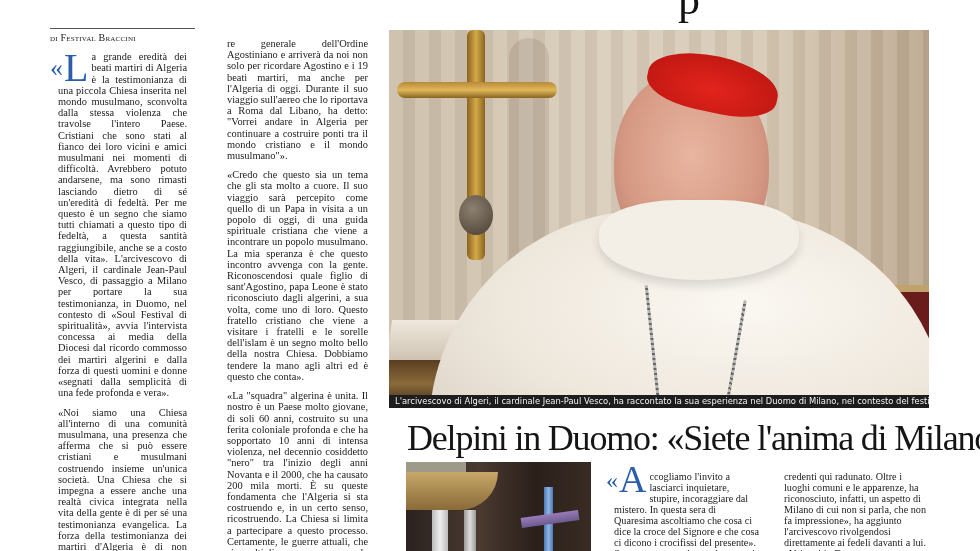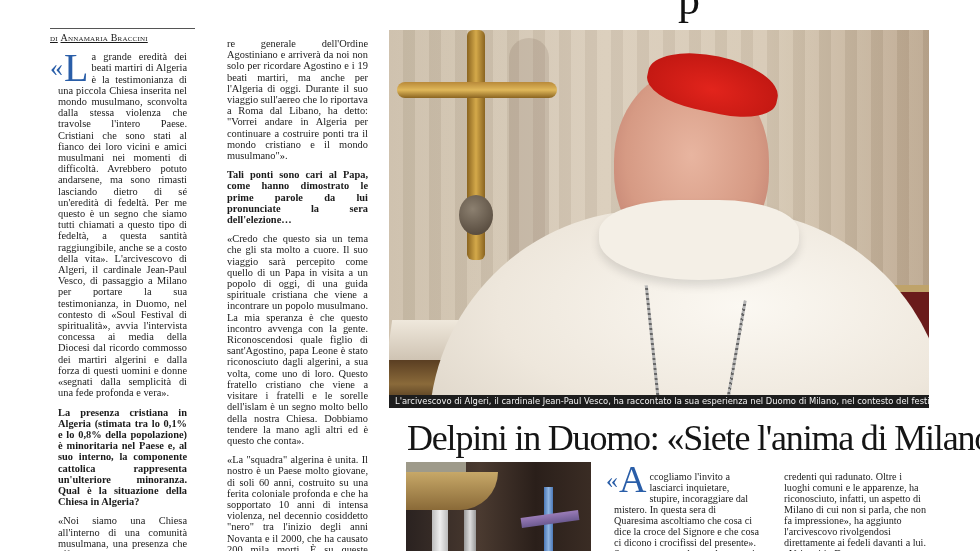--- a/index.html
+++ b/index.html
@@ -15,21 +15,21 @@
   .col {
     position:absolute; top:28px;
     font-family:"Liberation Serif", serif;
     font-size:10.4px; line-height:11.2px; text-align:justify;
     hyphens:auto;
   }
   .col1 { left:50px; width:145px; }
   .col2 { left:219px; width:157px; top:30px; }
   .byline-rule { border-top:1px solid #555; margin-bottom:3px; }
   .byline { font-size:10px; letter-spacing:0.2px; margin-bottom:6px; }
-  .byline .sc { font-variant:small-caps; font-weight:normal;text-decoration:underline; }
+  .byline .sc { font-variant:small-caps; font-weight:normal; }
   .dropcap-wrap { position:relative; }
   .guillemet { float:left; color:#2a5ea8; font-size:26px; line-height:26px; margin:4px 1px 0 0; }
   .dropcap { float:left; color:#2a5ea8; font-size:40px; line-height:32px; margin:1px 3px 0 0; }
   .q { font-weight:bold; }
   p { margin:8px; }
 
   .photo-main {
     position:absolute; left:389px; top:30px; width:540px; height:378px; overflow:hidden;
     background:linear-gradient(90deg,#cbbda8 0%,#d9ccb9 40%,#d6c8b3 70%,#bba68d 100%);
   }
@@ -85,34 +85,32 @@
 </style>
 </head>
 <body>
 
 <div class="headline-fragment">p</div>
 
 <div class="col col1">
   <div class="byline-rule"></div>
   <div class="byline">
     <span class="sc">di</span>
-    <span class="sc">Annamaria Braccini</span>
+    <span class="sc">Festival Braccini</span>
   </div>
   <div class="dropcap-wrap">
     <span class="guillemet">«</span>
     <span class="dropcap">L</span>
     <p>a grande eredità dei beati martiri di Algeria è la testimonianza di una piccola Chiesa inserita nel mondo musulmano, sconvolta dalla stessa violenza che travolse l'intero Paese. Cristiani che sono stati al fianco dei loro vicini e amici musulmani nei momenti di difficoltà. Avrebbero potuto andarsene, ma sono rimasti lasciando dietro di sé un'eredità di fedeltà. Per me questo è un segno che siamo tutti chiamati a questo tipo di fedeltà, a questa santità raggiungibile, anche se a costo della vita». L'arcivescovo di Algeri, il cardinale Jean-Paul Vesco, di passaggio a Milano per portare la sua testimonianza, in Duomo, nel contesto di «Soul Festival di spiritualità», avvia l'intervista concessa ai media della Diocesi dal ricordo commosso dei martiri algerini e dalla forza di questi uomini e donne «segnati dalla semplicità di una fede profonda e vera».</p>
   </div>
-  <p class="q">La presenza cristiana in Algeria (stimata tra lo 0,1% e lo 0,8% della popolazione) è minoritaria nel Paese e, al suo interno, la componente cattolica rappresenta un'ulteriore minoranza. Qual è la situazione della Chiesa in Algeria?</p>
   <p>«Noi siamo una Chiesa all'interno di una comunità musulmana, una presenza che afferma che si può essere cristiani e musulmani costruendo insieme un'unica società. Una Chiesa che si impegna a essere anche una realtà civica integrata nella vita della gente è di per sé una testimonianza evangelica. La forza della testimonianza dei martiri d'Algeria è di non essere stati uccisi da musulmani, ma con musulmani. Hanno condiviso un rischio, al quale erano di certo particolarmente esposti in quanto cristiani e stranieri. In tale contesto, c'è un grosso controsenso da evitare. Se si rimane legati all'immagine tradizionale del martirio dei cristiani uccisi in odio alla fede da musulmani, si perde il senso della testimonianza dei martiri d'Algeria. Non sono stati uccisi in odio alla loro fede, ma per aver scelto di rimanere, in nome della loro fede in Cristo, accanto a un popolo musulmano travolto dalla spirale</p>
 </div>
 
 <div class="col col2">
   <p>re generale dell'Ordine Agostiniano e arriverà da noi non solo per ricordare Agostino e i 19 beati martiri, ma anche per l'Algeria di oggi. Durante il suo viaggio sull'aereo che lo riportava a Roma dal Libano, ha detto: "Vorrei andare in Algeria per continuare a costruire ponti tra il mondo cristiano e il mondo musulmano"».</p>
-  <p class="q">Tali ponti sono cari al Papa, come hanno dimostrato le prime parole da lui pronunciate la sera dell'elezione…</p>
   <p>«Credo che questo sia un tema che gli sta molto a cuore. Il suo viaggio sarà percepito come quello di un Papa in visita a un popolo di oggi, di una guida spirituale cristiana che viene a incontrare un popolo musulmano. La mia speranza è che questo incontro avvenga con la gente. Riconoscendosi quale figlio di sant'Agostino, papa Leone è stato riconosciuto dagli algerini, a sua volta, come uno di loro. Questo fratello cristiano che viene a visitare i fratelli e le sorelle dell'islam è un segno molto bello della nostra Chiesa. Dobbiamo tendere la mano agli altri ed è questo che conta».</p>
   <p>«La "squadra" algerina è unita. Il nostro è un Paese molto giovane, di soli 60 anni, costruito su una ferita coloniale profonda e che ha sopportato 10 anni di intensa violenza, nel decennio cosiddetto "nero" tra l'inizio degli anni Novanta e il 2000, che ha causato 200 mila morti. È su queste fondamenta che l'Algeria si sta costruendo e, in un certo senso, ricostruendo. La Chiesa si limita a partecipare a questo processo. Certamente, le guerre attuali, che si moltiplicano ovunque, e le tensioni che attraversano il mondo non minacciano l'equilibrio solo in Algeria, ma ovunque. Questa è una situazione che, bisogna dirlo con chiarezza, a livello mondiale sta diventando assolutamente esplosiva. Non si tratta più di ragionare per "blocchi", come nel passato, ma di essere consapevoli di una frammentazione dove vince la legge del più forte, del "prima io e basta". Oggi stiamo entrando in una spirale di guerra</p>
 </div>
 
 <div class="photo-main">
   <div class="stripes"></div>
   <div class="shadow-cross"></div>
   <div class="cross-v"></div>
   <div class="cross-h"></div>
   <div class="cross-ball"></div>

